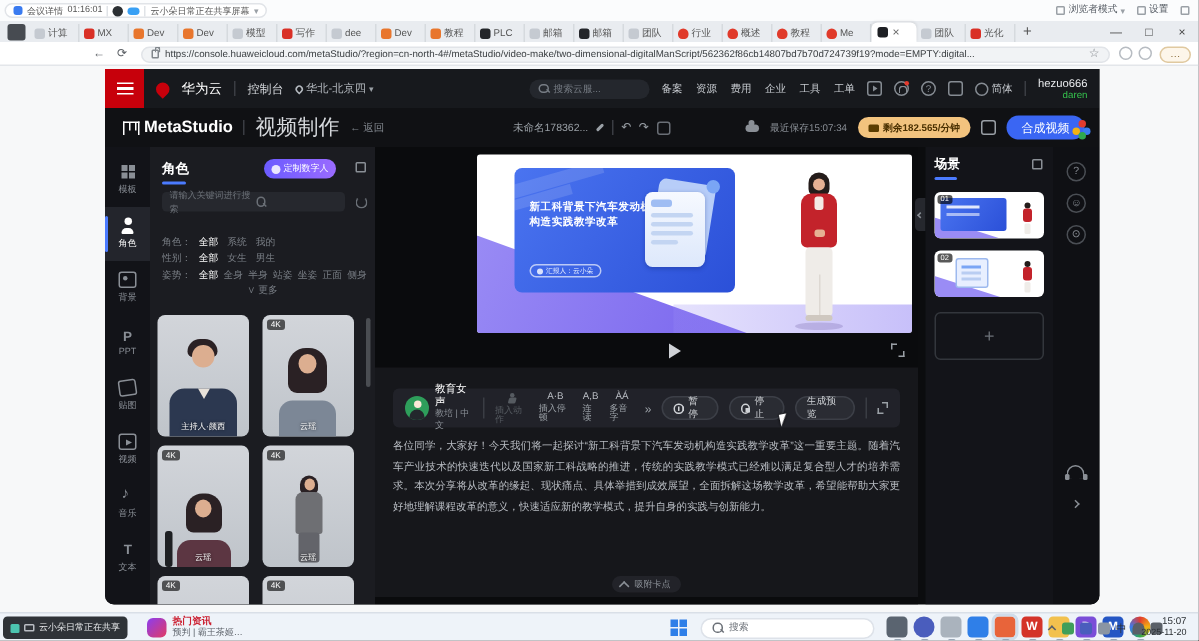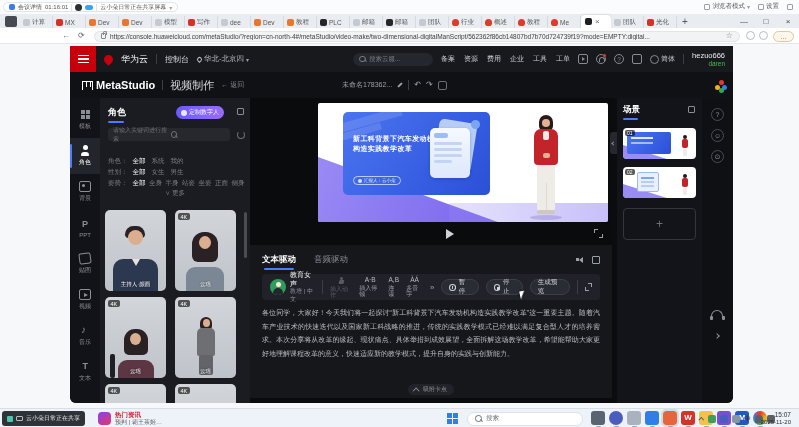--- a/index.html
+++ b/index.html
@@ -85,21 +85,21 @@
   .lang { display:flex; align-items:center; gap:2px; font-size:7px; color:#c8ccd1; }
   #cuser { margin-right:8px; text-align:right; line-height:1.2; }
   #cuser .u1 { font-size:7.5px; color:#e8eaed; }
   #cuser .u2 { font-size:6.5px; color:#35c24d; }
 
   
   #sbar { position:absolute; left:0; top:26px; width:663px; height:26px; background:#101114; display:flex; align-items:center; gap:7px; padding:0 10px 0 12px; }
   #mslogo { font-size:11px; font-weight:bold; color:#fff; letter-spacing:0; display:flex; align-items:center; gap:3px; }
   #mslogo .mmark { width:11px; height:9px; border:1.5px solid #fff; border-bottom:none; position:relative; }
   #mslogo .mmark:before { content:""; position:absolute; left:3px; top:0; width:3px; height:5px; border-left:1.5px solid #fff; border-right:1.5px solid #fff; }
-  .s-module { font-size:11px; color:#d5d8dc; }
+  .s-module { font-size:14px; color:#d5d8dc; }
   .s-back { font-size:7px; color:#80868d; }
   #sdoc { position:absolute; left:272px; display:flex; align-items:center; gap:5px; font-size:7px; color:#9aa0a6; }
   .pencil { width:6px; height:2px; background:#9aa0a6; transform:rotate(-45deg); border-radius:1px; }
   .uarr { font-size:8px; color:#9aa0a6; line-height:1; }
   .kbadge { width:9px; height:9px; border:1px solid #6a6f76; border-radius:2px; }
   #sright { margin-left:auto; display:flex; align-items:center; gap:7px; }
   .cloud { width:9px; height:5px; background:#8a8f96; border-radius:3px; position:relative; }
   .cloud:before { content:""; position:absolute; left:2px; top:-2.5px; width:4px; height:4px; background:#8a8f96; border-radius:50%; }
   .saved { font-size:6.5px; color:#8a8f96; }
   #quota { height:14px; background:#f2c37e; border-radius:8px; display:flex; align-items:center; gap:3px; padding:0 7px; }
@@ -535,20 +535,30 @@
         <span class="s-module">视频制作</span>
         <span class="s-back">← 返回</span>
         <span id="sdoc">
           <span>未命名178362...</span>
           <span class="pencil"></span>
           <span class="vdiv"></span>
           <span class="uarr">↶</span>
           <span class="uarr">↷</span>
           <span class="kbadge"></span>
         </span>
+        <span id="sright">
+          <span class="cloud"></span>
+          <span class="saved">最近保存15:07:34</span>
+          <span id="quota">
+              <span class="cam"></span>
+              <span>剩余182.565/分钟</span>
+            </span>
+          <span class="sq-ic"></span>
+          <span id="compose">合成视频</span>
+        </span>
       </div>
       <div id="flower">
           <i></i>
           <i></i>
           <i></i>
           <i></i>
         </div>
 
       <div id="body">
 
@@ -721,28 +731,20 @@
                 <span class="w-shirt"></span>
                 <span class="w-hands"></span>
               <span class="w-pants"></span>
                 <span class="w-shoes"></span>
             </div>
           </div>
           <div id="playbtn"></div>
           <div id="fullscr"></div>
 
           <div id="script">
-            <div id="stabs">
-              <span class="stab on">文本驱动</span>
-              <span class="stab">音频驱动</span>
-              <span class="sp">
-                <span class="spk"></span>
-                <span class="gridic"></span>
-              </span>
-            </div>
             <div id="stoolbar">
               <div id="voice">
                 <span class="vav"></span>
                 <span>
                   <div class="vt1">教育女声</div>
                   <div class="vt2">教培 | 中文</div>
                 </span>
               </div>
               <span class="tdiv"></span>
               <span class="tool dim">

